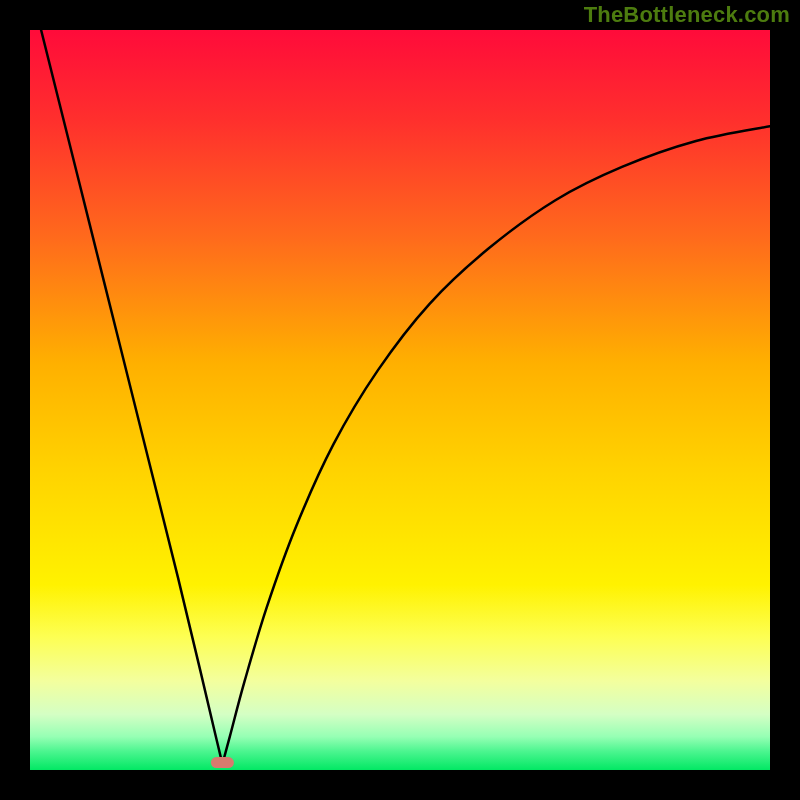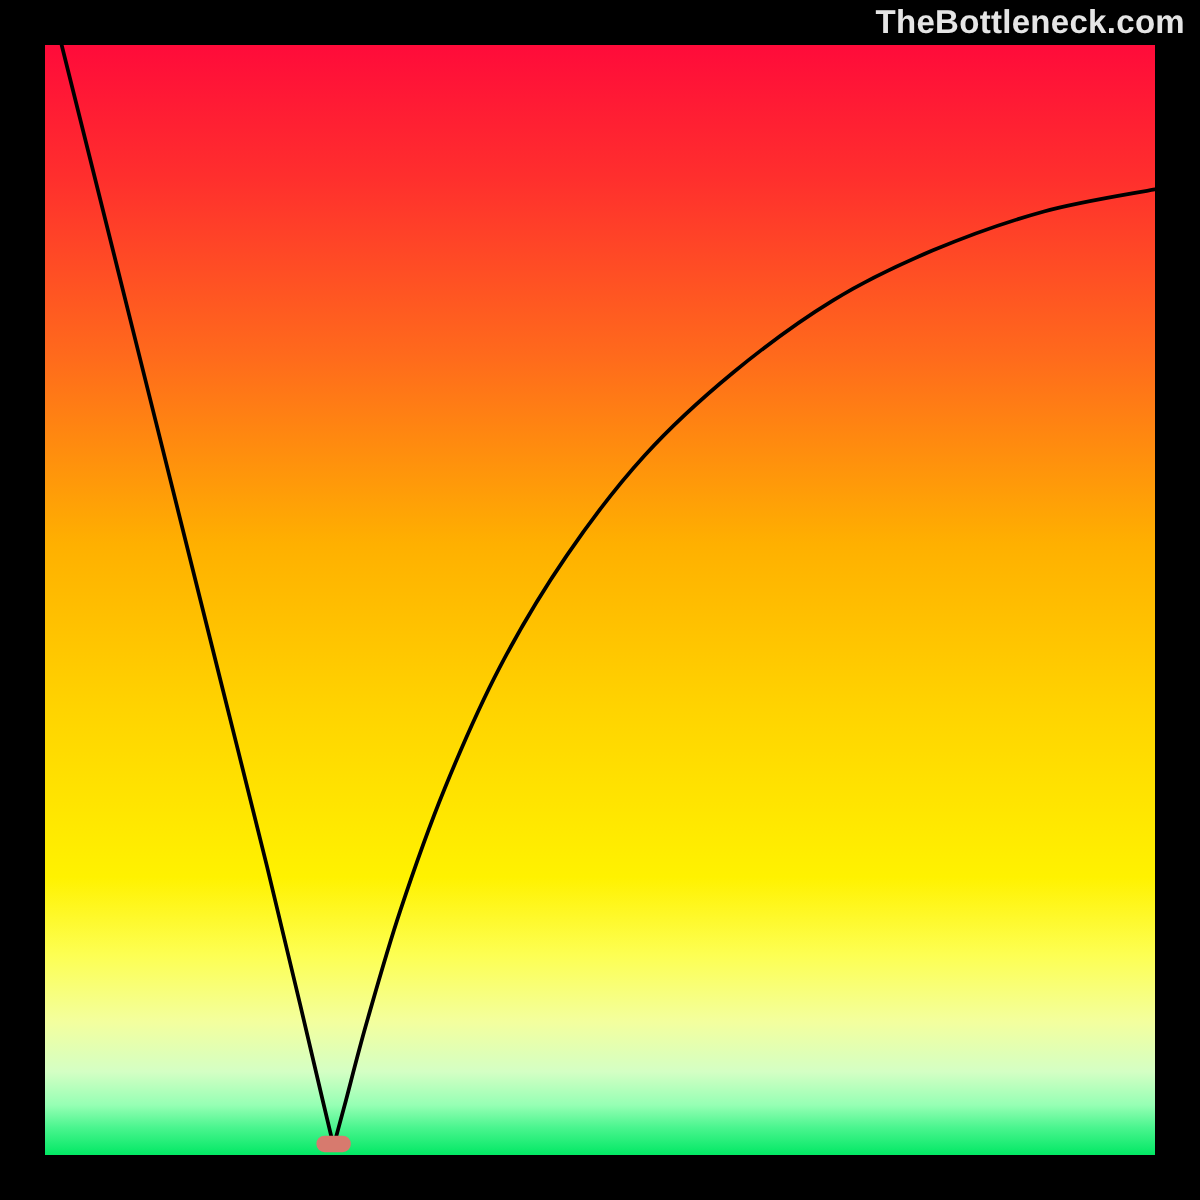--- a/index.html
+++ b/index.html
@@ -47,21 +47,21 @@
     border-radius: 6px;
     transform: translate(-50%, -50%);
   }
   .watermark {
     position: absolute;
     top: 2px;
     right: 10px;
     font-family: Arial, Helvetica, sans-serif;
     font-size: 22px;
     font-weight: 600;
-    color: #e5e5e5;
+    color: #4d7c0f;
     letter-spacing: 0.2px;
   }
 </style>
 </head>
 <body>
 <div class="frame">
   <div class="watermark">TheBottleneck.com</div>
   <div class="plot">
     <svg class="gradient" viewBox="0 0 740 740" preserveAspectRatio="none">
       <defs>

